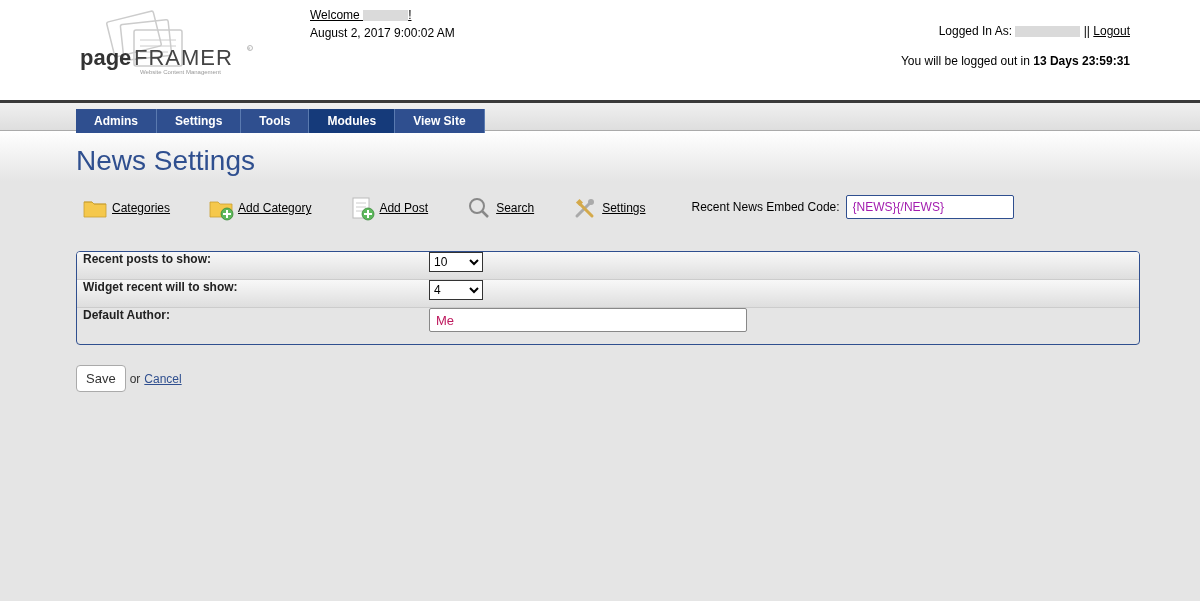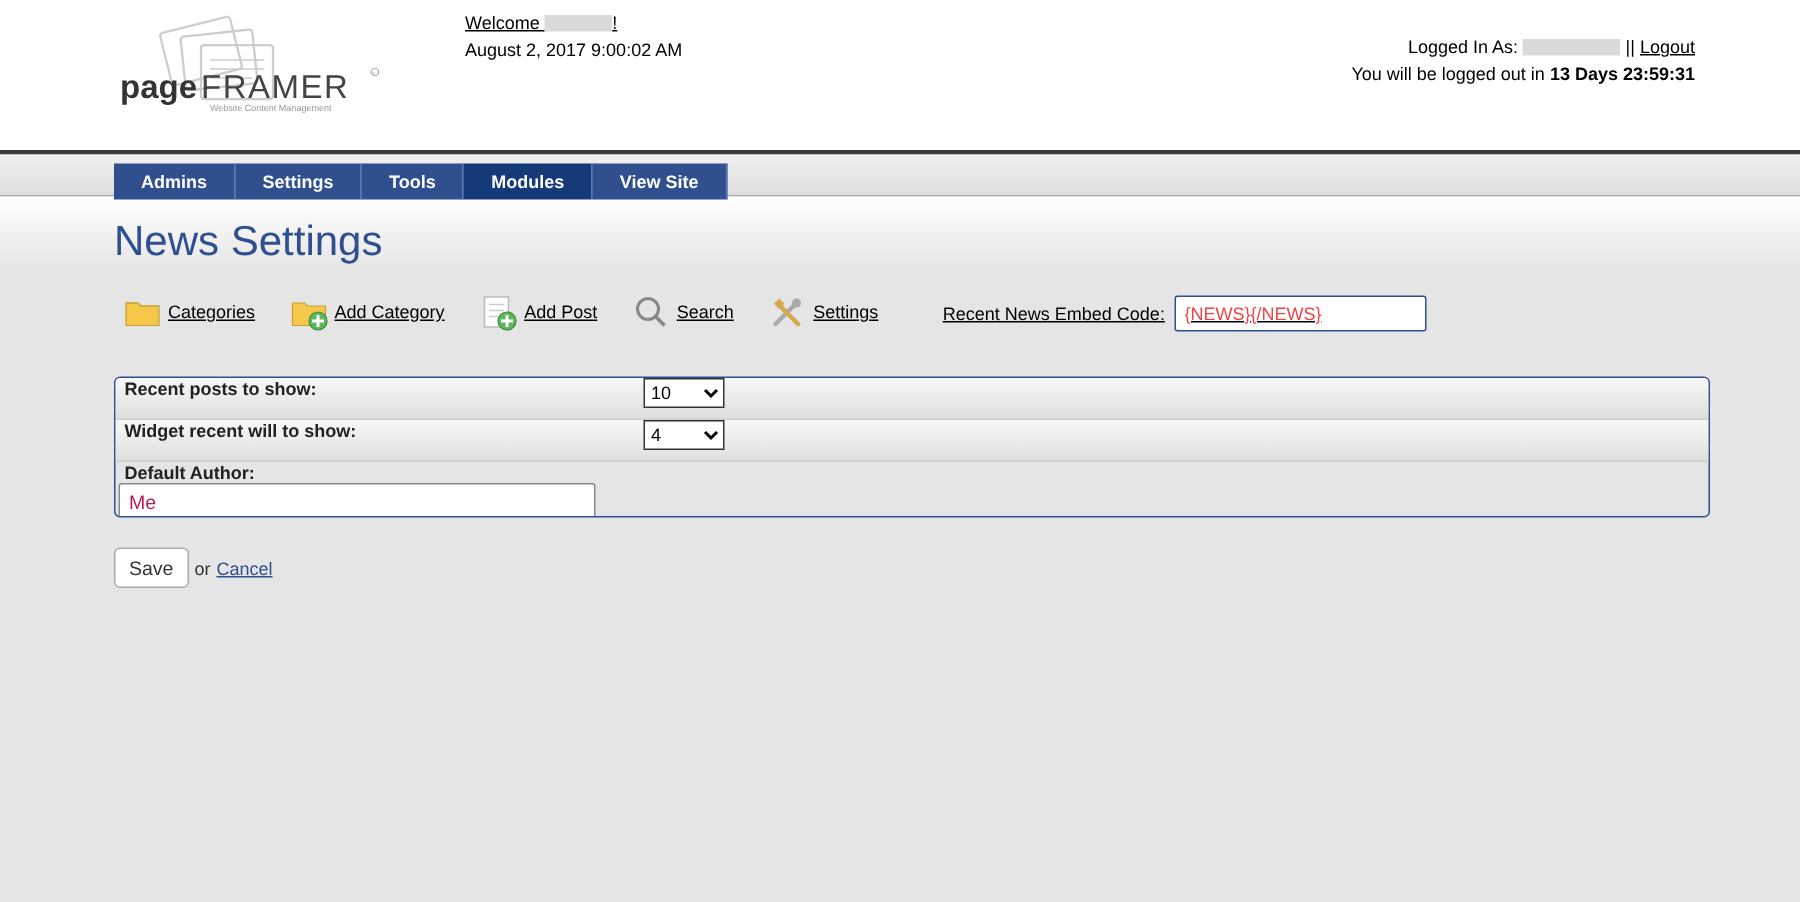--- a/index.html
+++ b/index.html
@@ -8,38 +8,38 @@
 .logo-area { width: 230px; padding-top: 10px; }
 .logo-svg { width: 180px; height: 80px; }
 .welcome-area { flex: 1; padding-top: 8px; font-size: 12px; font-weight: normal; color: #000; }
 .welcome-line { text-decoration: underline; }
 .welcome-user { background: #dadada; display: inline-block; width: 45px; height: 11px; vertical-align: middle; }
 .date-line { margin-top: 4px; }
 .right-area { padding-top: 24px; text-align: right; font-size: 12px; color: #000; }
 .right-line1 { }
 .user-badge { background: #dadada; display: inline-block; width: 65px; height: 11px; vertical-align: middle; }
 .logout-link { text-decoration: underline; color: #000; cursor: pointer; }
-.right-line2 { margin-top: 4px; }
+.right-line2 { margin-top: 16px; }
 .countdown { font-weight: bold; }
 .divider { height: 3px; background: #3a3a3a; }
 .nav-strip { background: linear-gradient(#f0f0f0, #dedede); height: 28px; padding-left: 76px; display: flex; align-items: flex-start; padding-top: 6px; border-bottom: 1px solid #aaa; }
 .nav-item { background: #2f4f8f; color: #fff; font-weight: bold; font-size: 12px; height: 24px; display: flex; align-items: center; justify-content: center; border-right: 1px solid #5a7ab0; cursor: pointer; padding: 0 18px; }
 .nav-item.active { background: #153a7a; }
 .content { padding: 8px 60px 40px 76px; background: linear-gradient(#fff 0px, #e5e5e5 50px); }
 .page-title { color: #2f4f8f; font-size: 28px; font-weight: normal; padding: 6px 0 18px 0; font-family: Arial, sans-serif; }
-.toolbar { display: flex; align-items: flex-end; gap: 1px; padding-left: 6px; margin-bottom: 30px; }
+.toolbar { display: flex; align-items: flex-start; gap: 16px; padding-left: 6px; margin-bottom: 30px; }
 .tool-item { display: flex; align-items: center; margin-right: 22px; cursor: pointer; }
 .tool-icon { width: 26px; height: 26px; margin-right: 4px; }
 .tool-label { text-decoration: underline; color: #000; font-size: 12px; }
-.embed-area { display: flex; align-items: center; margin-left: 20px; text-decoration: underline; }
+.embed-area { display: flex; align-items: center; margin-left: 8px; }
 .embed-label { font-size: 12px; margin-right: 6px; }
-.embed-input { width: 168px; height: 24px; border: 1px solid #2f4f8f; padding: 2px 6px; font-size: 12px; color: #ef4444; border-radius: 2px; }
+.embed-input { width: 168px; height: 24px; border: 1px solid #2f4f8f; padding: 2px 6px; font-size: 12px; color: #a21caf; border-radius: 2px; }
 .settings-box { border: 1px solid #2f4f8f; border-radius: 4px; overflow: hidden; margin-bottom: 20px; }
 .settings-row { display: flex; align-items: flex-start; height: 28px; border-bottom: 1px solid #ccc; }
-.settings-row:last-child { border-bottom: none; height: 36px; flex-direction: column; }
+.settings-row:last-child { border-bottom: none; height: 36px; }
 .settings-row.grad { background: linear-gradient(#f8f8f8, #dedede); }
 .settings-label { width: 350px; padding-left: 6px; font-size: 12px; font-weight: bold; color: #222; }
 .settings-ctrl { padding-left: 2px; }
 .settings-ctrl select { width: 54px; height: 20px; font-size: 12px; border: 1px solid #333; background: #fff; }
 .settings-ctrl input[type=text] { width: 318px; height: 24px; border: 1px solid #888; padding: 2px 6px; font-size: 13px; color: #be185d; border-radius: 2px; }
 .action-row { display: flex; align-items: center; }
 .save-btn { background: #fff; border: 1px solid #aaa; border-radius: 4px; padding: 5px 9px; font-size: 13px; color: #333; cursor: pointer; }
 .or-text { margin: 0 4px; font-size: 12px; color: #333; }
 .cancel-link { color: #2f4f8f; text-decoration: underline; cursor: pointer; font-size: 12px; }
 </style>

